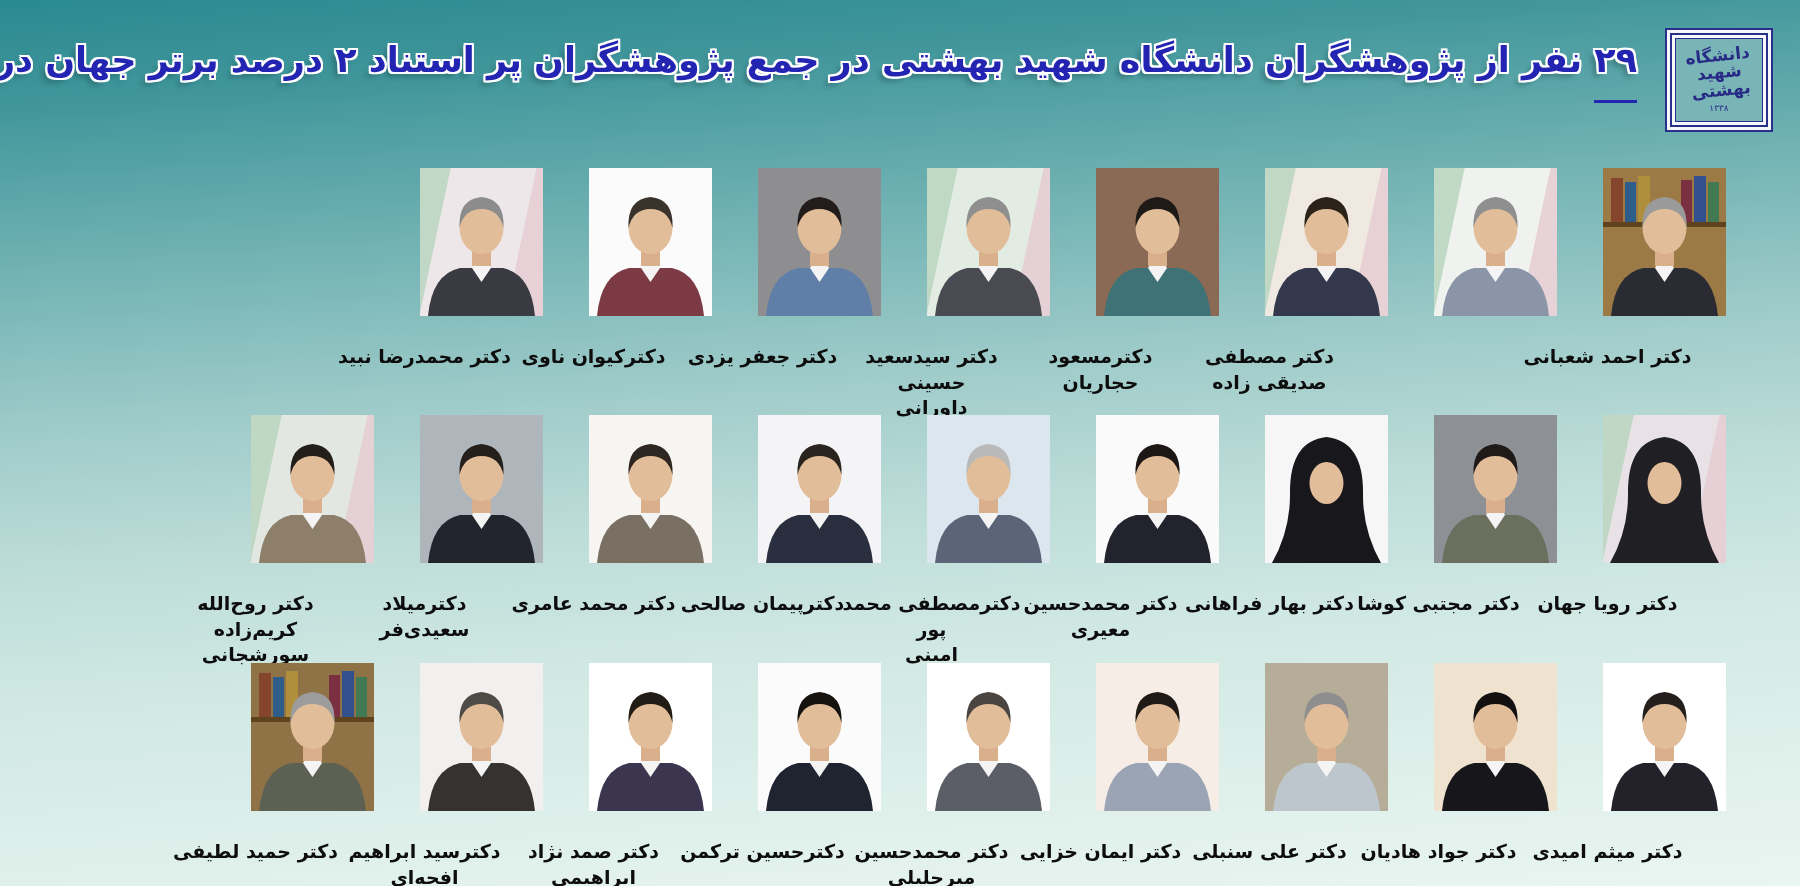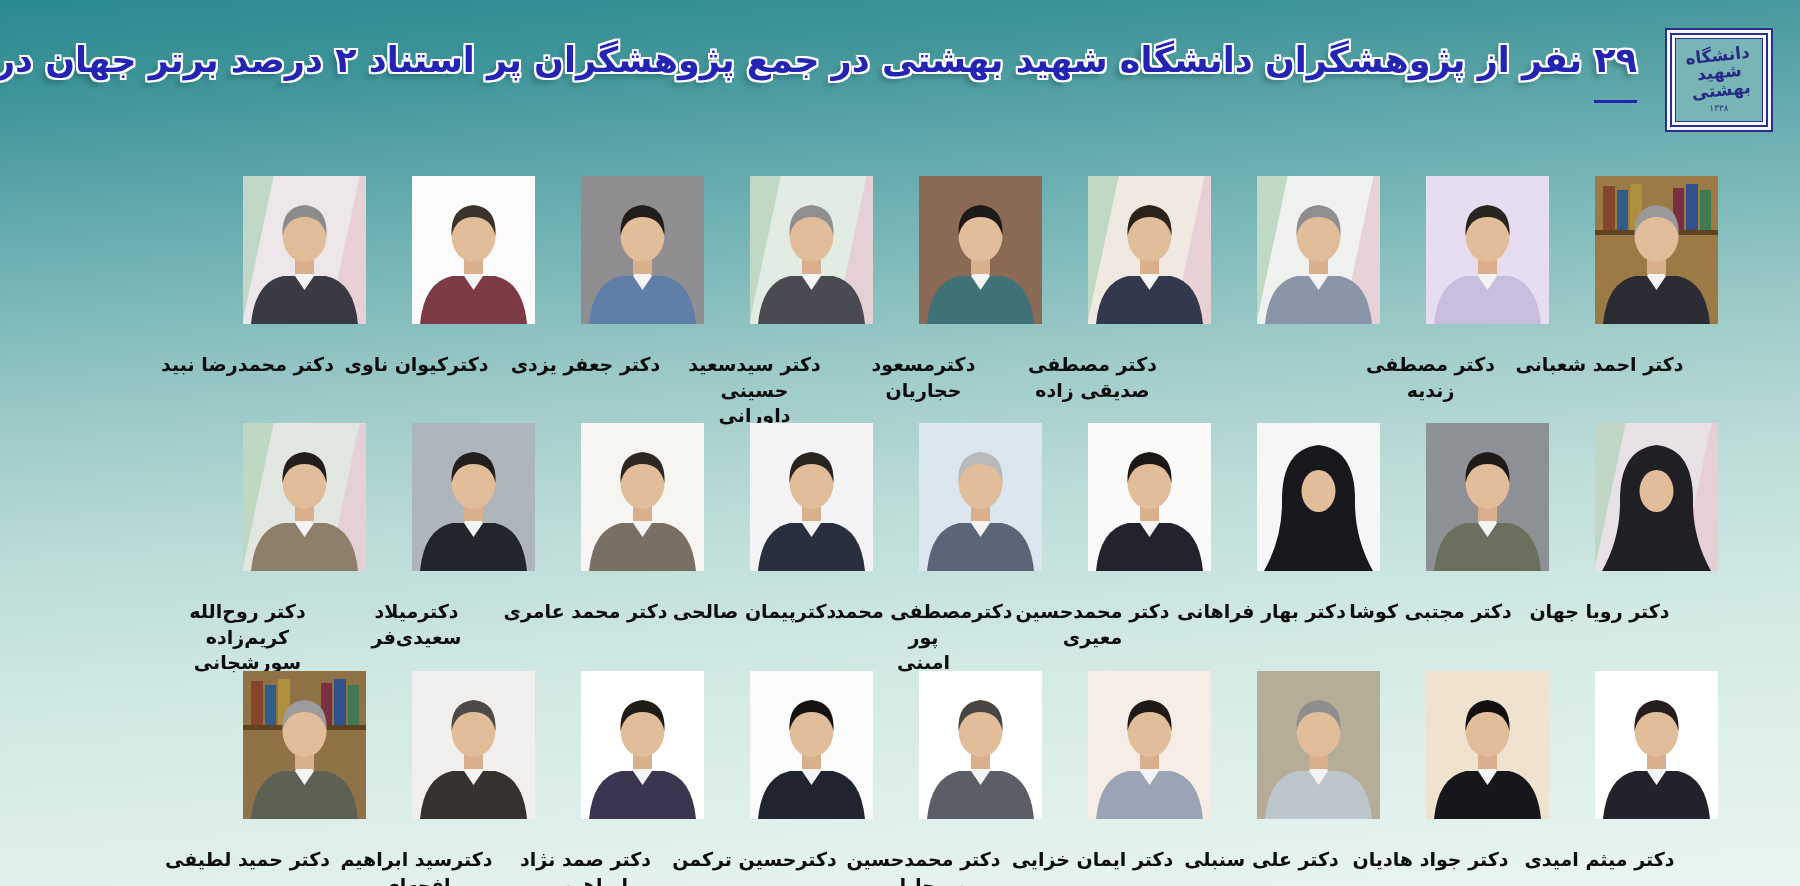--- a/index.html
+++ b/index.html
@@ -49,21 +49,21 @@
 
   
   .row{
     position:absolute;display:grid;direction:rtl;
     grid-template-columns:repeat(10,123px);column-gap:46px;
   }
   .row-1{top:168px;left:82px;}
   .row-2{top:415px;left:82px;}
   .row-3{top:663px;left:251px;grid-template-columns:repeat(9,123px);}
 
-  figure.card{margin:8px;width:123px;position:relative;}
+  figure.card{margin:0;width:123px;position:relative;}
   svg.photo{display:block;}
   .name{
     position:relative;width:180px;left:-28.5px;
     margin-top:28px;
     font-size:19px;font-weight:700;color:#0d0d0d;
     text-align:center;direction:rtl;
     white-space:pre-line;line-height:1.35;
   }
 </style>
 </head>
@@ -102,31 +102,20 @@
           <path d="M8 148 Q12 106 40 100 L83 100 Q111 106 115 148 Z" fill="#2b2b33"></path>
           <path d="M52 100 L61.5 114 L71 100 L66 92 L57 92 Z" fill="#f4f4f4"></path>
           <rect x="52" y="82" width="19" height="16" fill="#d9af8c"></rect>
           <ellipse cx="61.5" cy="60" rx="22" ry="26" fill="#e2bd9a"></ellipse>
           <path d="M39.5 60 Q38 31 61.5 29 Q85 31 83.5 60 Q79 41 61.5 41 Q44 41 39.5 60 Z" fill="#9a9a9a"></path>
         </svg>
         <figcaption class="name">دکتر احمد شعبانی</figcaption>
       </figure>
       <figure class="card">
         <svg class="photo" width="123" height="148" viewBox="0 0 123 148">
-          <rect width="123" height="148" fill="#e6def0"></rect>
-          <path d="M8 148 Q12 106 40 100 L83 100 Q111 106 115 148 Z" fill="#c9bedd"></path>
-          <path d="M52 100 L61.5 114 L71 100 L66 92 L57 92 Z" fill="#f4f4f4"></path>
-          <rect x="52" y="82" width="19" height="16" fill="#d9af8c"></rect>
-          <ellipse cx="61.5" cy="60" rx="22" ry="26" fill="#e2bd9a"></ellipse>
-          <path d="M39.5 60 Q38 31 61.5 29 Q85 31 83.5 60 Q79 41 61.5 41 Q44 41 39.5 60 Z" fill="#2a2420"></path>
-        </svg>
-        <figcaption class="name">دکتر مصطفی زندیه</figcaption>
-      </figure>
-      <figure class="card">
-        <svg class="photo" width="123" height="148" viewBox="0 0 123 148">
           <rect width="123" height="148" fill="#f0f2ef"></rect>
           <g opacity="0.85">
             <rect x="-42" y="-20" width="58" height="220" fill="#b9d6bf" transform="rotate(12 61 74)"></rect>
             <rect x="100" y="-20" width="58" height="220" fill="#e6cdd3" transform="rotate(12 61 74)"></rect>
           </g>
           <path d="M8 148 Q12 106 40 100 L83 100 Q111 106 115 148 Z" fill="#8a96a8"></path>
           <path d="M52 100 L61.5 114 L71 100 L66 92 L57 92 Z" fill="#f4f4f4"></path>
           <rect x="52" y="82" width="19" height="16" fill="#d9af8c"></rect>
           <ellipse cx="61.5" cy="60" rx="22" ry="26" fill="#e2bd9a"></ellipse>
           <path d="M39.5 60 Q38 31 61.5 29 Q85 31 83.5 60 Q79 41 61.5 41 Q44 41 39.5 60 Z" fill="#8f8f8f"></path>

